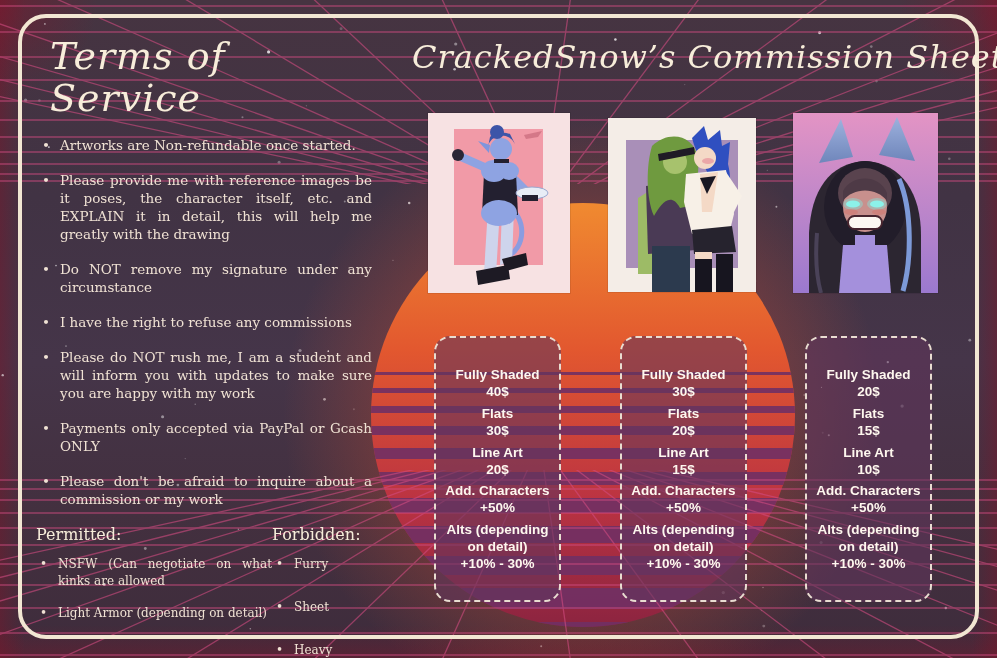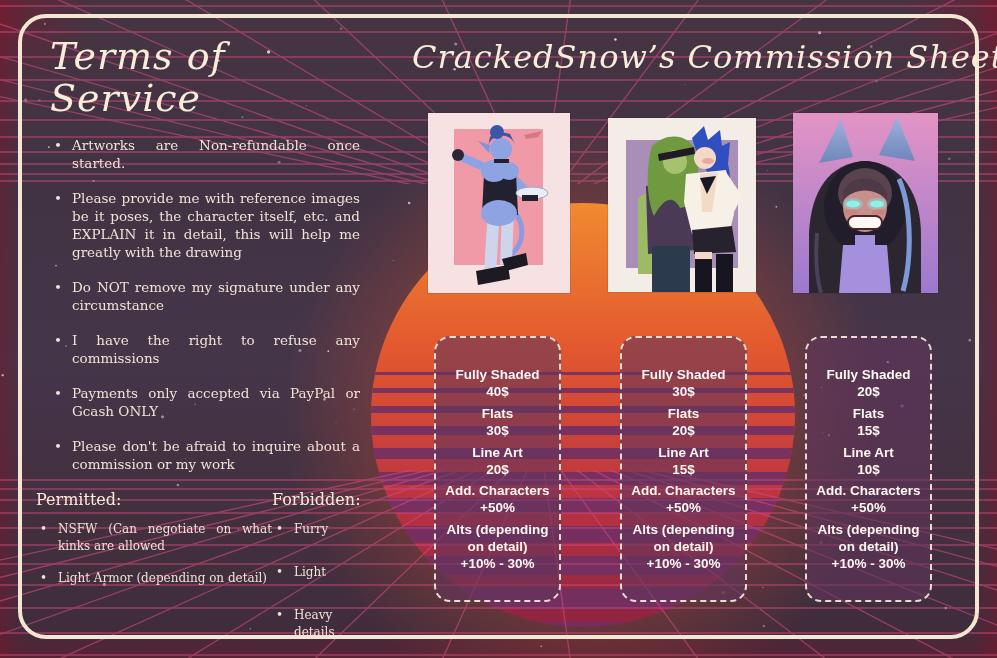--- a/index.html
+++ b/index.html
@@ -19,21 +19,21 @@
     position:absolute;left:18px;top:14px;width:961px;height:625px;
     border:4px solid #f2e7d3;border-radius:28px;box-sizing:border-box;
     z-index:2;pointer-events:none;
   }
   
   .left-col{position:absolute;left:36px;top:30px;width:336px;z-index:3;color:#f0e2d4;}
   .script-title{
     font-style:italic;font-weight:normal;color:#f7edda;
     font-size:38px;line-height:1.1;margin:6px 0 16px 14px;letter-spacing:1px;
   }
-  ul.terms{list-style:none;margin:12px;padding:0;}
+  ul.terms{list-style:none;margin:0;padding:0;}
   ul.terms li{
     position:relative;padding-left:24px;margin-bottom:17px;
     font-size:13.5px;line-height:18px;text-align:justify;
   }
   ul.terms li::before{content:"•";position:absolute;left:6px;top:0;}
   .pf-row{display:flex;margin-top:6px;}
   .pf-col{display:flex;flex-direction:column;}
   .pf-col.permitted{width:236px;}
   .pf-col.forbidden{width:100px;}
   .pf-header{font-size:16px;font-weight:normal;color:#f7edda;margin:0 0 12px 0;}
@@ -261,38 +261,39 @@
   <div class="frame"></div>
 
   <div class="left-col">
     <h1 class="script-title">Terms of Service</h1>
 
     <ul class="terms">
       <li><span>Artworks are Non-refundable once started.</span></li>
       <li><span>Please provide me with reference images be it poses, the character itself, etc. and EXPLAIN  it in detail, this will help me greatly with the drawing</span></li>
       <li><span>Do NOT remove my signature under any circumstance</span></li>
       <li><span>I have the right to refuse any commissions</span></li>
+      <li><span>Please do NOT rush me, I am a student and will inform you with updates to make sure you are happy with my work</span></li>
       <li><span>Payments only accepted via PayPal or Gcash ONLY</span></li>
       <li><span>Please don't be afraid to inquire about a commission or my work</span></li>
     </ul>
 
     <div class="pf-row">
       <div class="pf-col permitted">
         <h2 class="pf-header">Permitted:</h2>
         <ul class="pf-list">
           <li><span>NSFW (Can negotiate on what kinks are allowed</span></li>
           <li><span>Light Armor (depending on detail)</span></li>
 
         </ul>
       </div>
       <div class="pf-col forbidden">
         <h2 class="pf-header">Forbidden:</h2>
         <ul class="pf-list">
           <li><span>Furry</span></li>
-          <li><span>Light</span></li>
+          <li><span>Sheet</span></li>
           <li><span>Heavy details</span></li>
         </ul>
       </div>
     </div>
   </div>
 
   <div class="right-col">
     <h1 class="sheet-title">CrackedSnow’s Commission Sheet</h1>
 
     <div class="artcard" style="left:18px;top:85px;">

